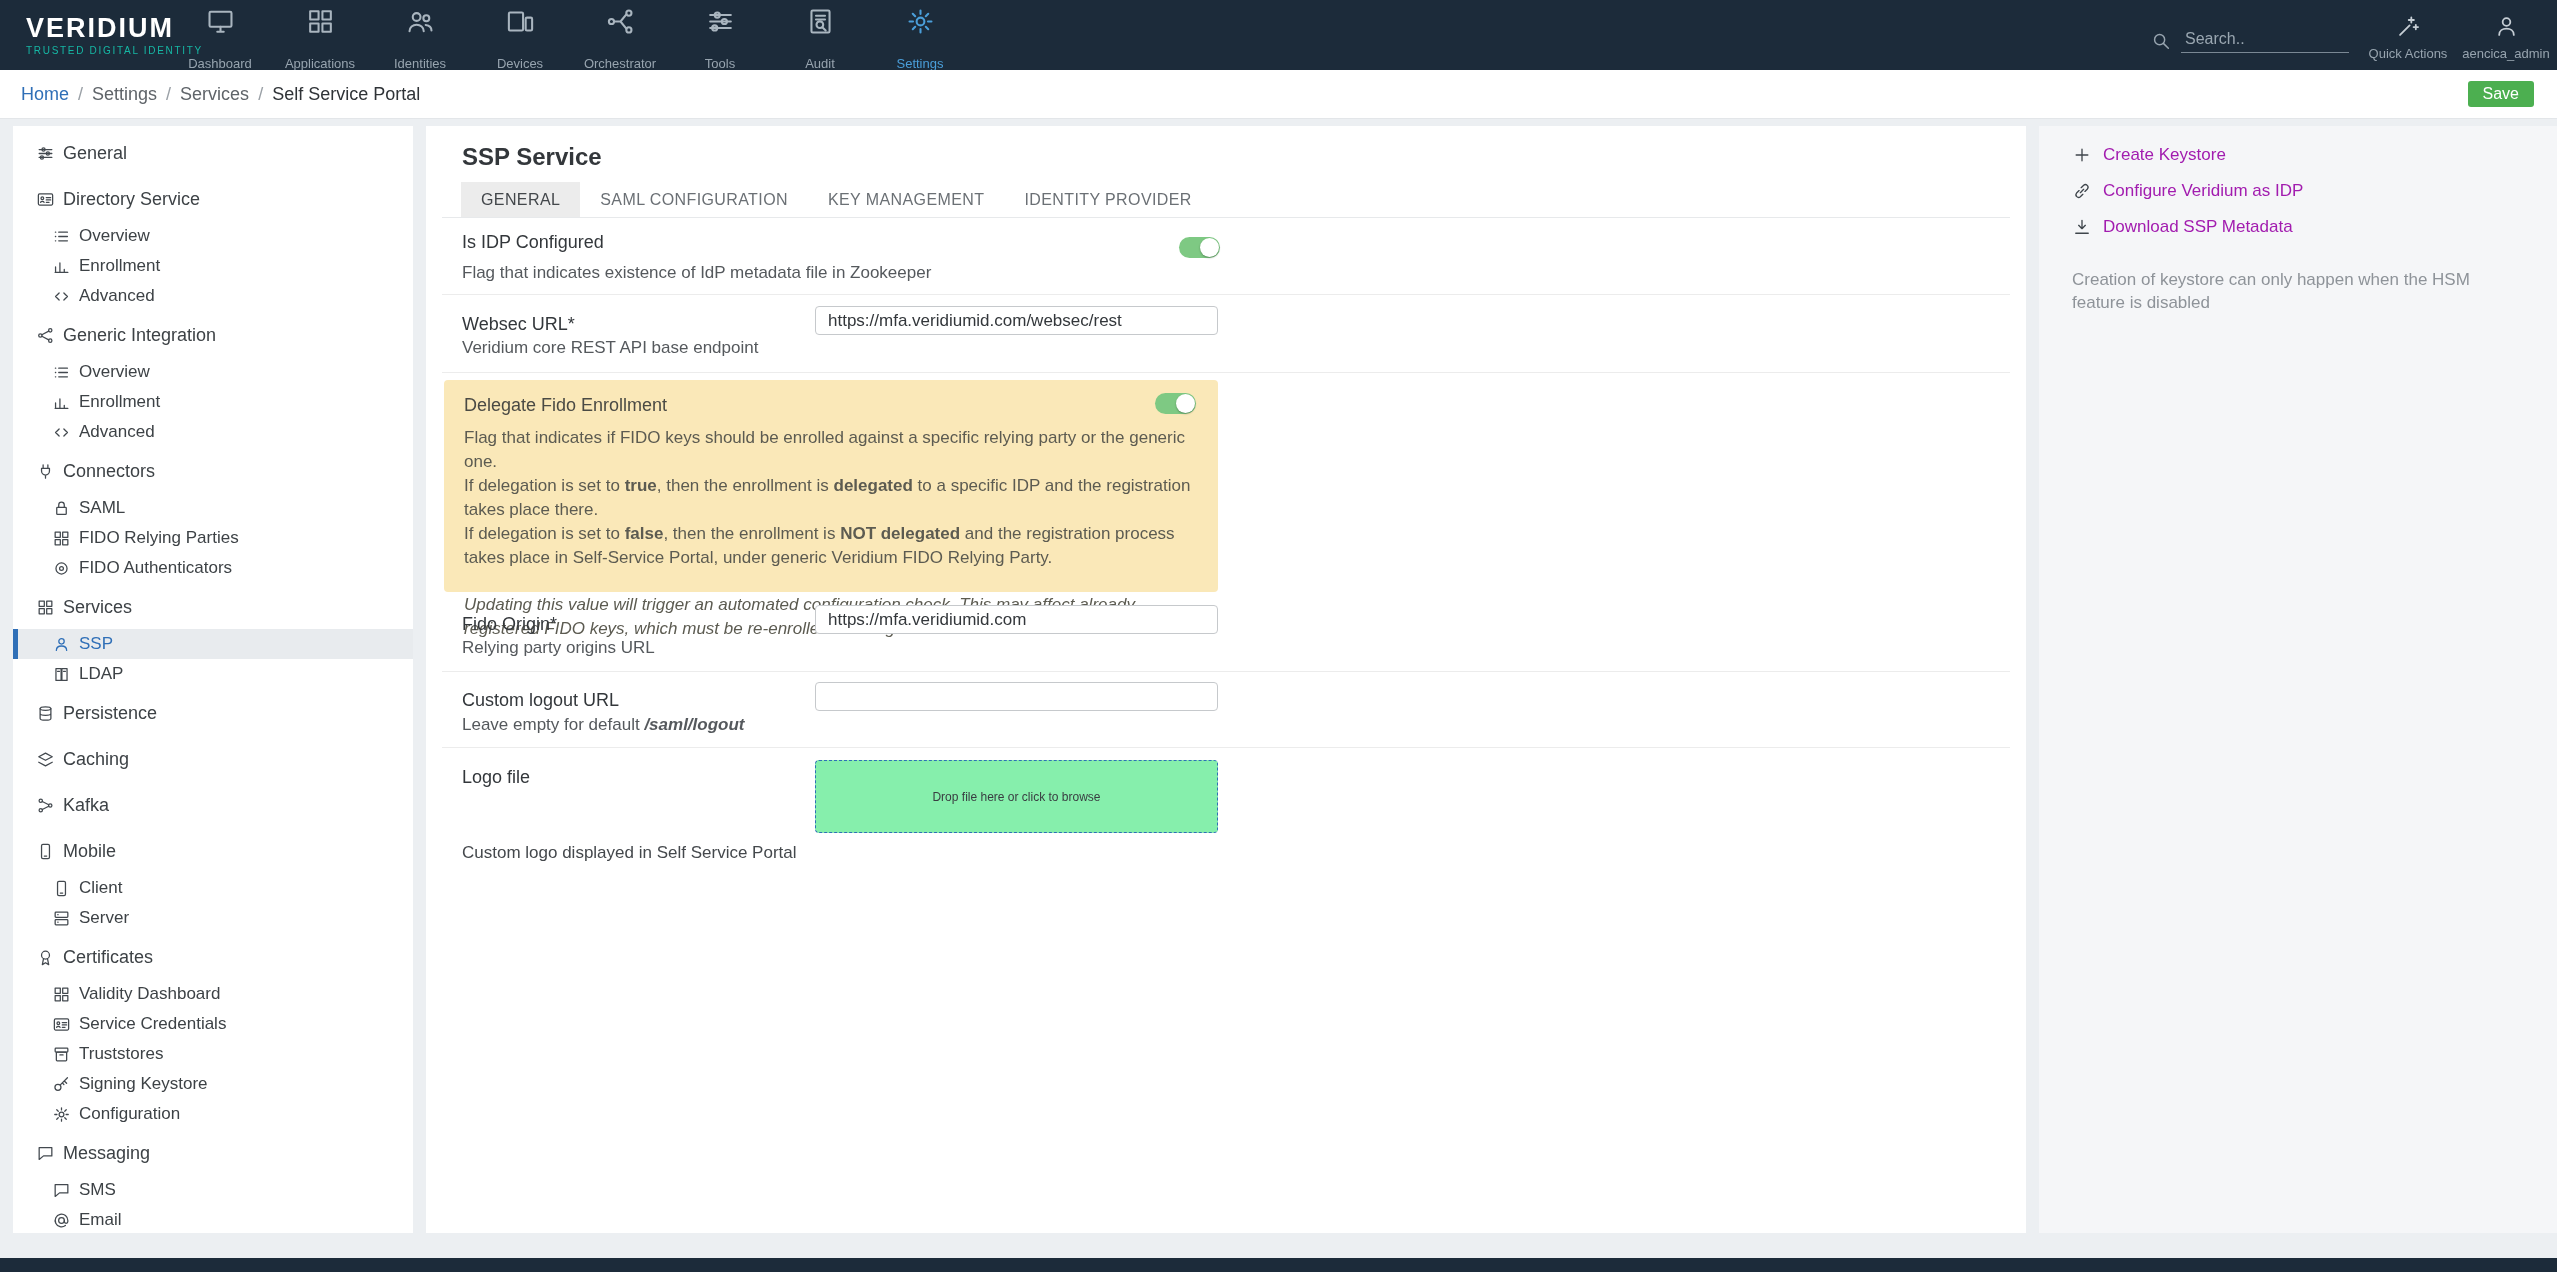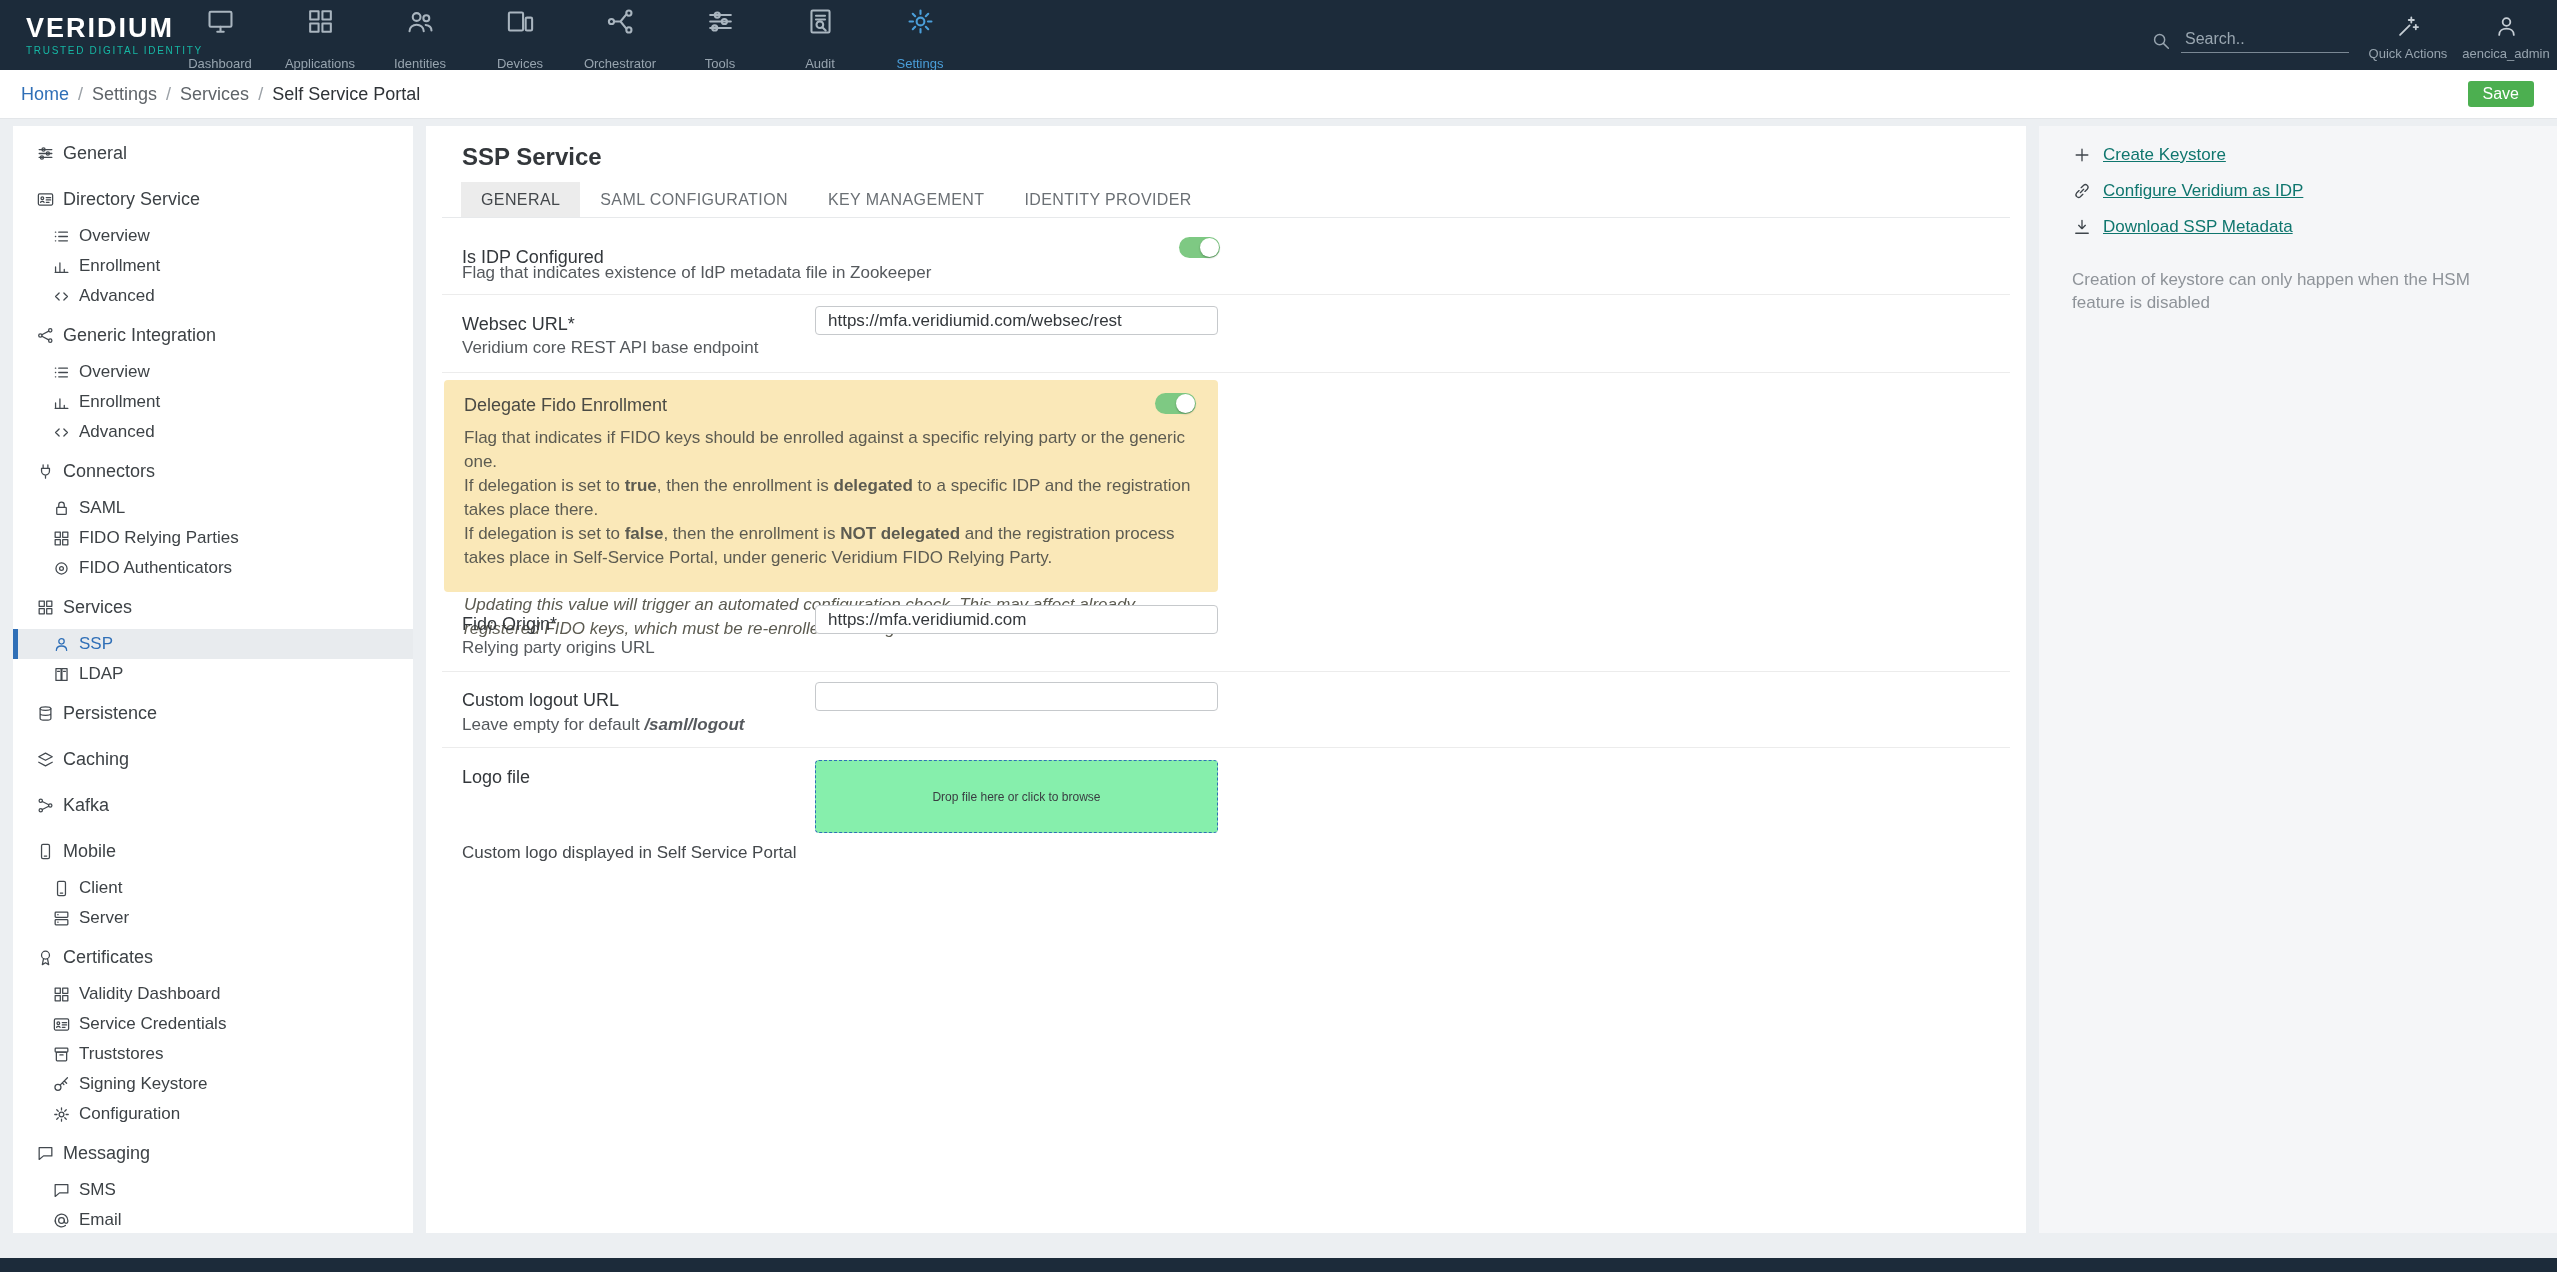--- a/index.html
+++ b/index.html
@@ -75,21 +75,21 @@
   .hl-desc p{margin:0;}
   .hl-note{margin-top:23px;font-size:17px;line-height:24px;color:#5C5B51;font-style:italic;width:732px;}
   .dropzone{position:absolute;left:373px;top:12px;width:403px;height:73px;border:1px dashed #2F6FB7;border-radius:4px;background:#86efac;display:flex;align-items:center;justify-content:center;font-size:12px;color:#393D41;cursor:pointer;}
   .logo-caption{position:absolute;left:20px;top:95px;font-size:17px;color:#44484C;}
 
   
   .rightpanel{position:absolute;left:2039px;top:126px;width:518px;height:1107px;background:#F5F6F8;}
   .rp-links{position:absolute;left:33px;top:17px;display:flex;flex-direction:column;gap:12px;}
   .rp-link{display:flex;align-items:center;gap:11px;height:24px;cursor:pointer;}
   .rp-link .icn{width:20px;height:20px;color:#3F464C;}
-  .rp-link .rp-label{font-size:17px;color:#0f766e;text-decoration:underline;}
+  .rp-link .rp-label{font-size:17px;color:#a21caf;}
   .rp-note{position:absolute;left:33px;top:142px;width:440px;font-size:17px;line-height:23px;color:#8E9399;}
 
   .footstrip{position:absolute;left:0;top:1258px;width:2557px;height:14px;background:#1C2B3A;}
 </style>
 </head>
 <body>
 
 <div class="page">
 
   <header class="topnav">
@@ -516,21 +516,21 @@
     <div class="card-title">SSP Service</div>
     <div class="tabs">
         <div class="tab active">GENERAL</div>
         <div class="tab">SAML CONFIGURATION</div>
         <div class="tab">KEY MANAGEMENT</div>
         <div class="tab">IDENTITY PROVIDER</div>
       </div>
     <div class="tabs-rule"></div>
 
     <div class="frow row-isidp">
-      <div class="flabel" style="top:30px">Is IDP Configured</div>
+      <div class="flabel" style="top:15px">Is IDP Configured</div>
       <div class="fdesc" style="top:46px">Flag that indicates existence of IdP metadata file in Zookeeper</div>
       <span class="toggle" style="left:737px;top:20px">
         <span class="knob"></span>
       </span>
     </div>
 
     <div class="frow row-websec">
       <div class="flabel" style="top:19px">Websec URL*</div>
       <div class="fdesc" style="top:43px">Veridium core REST API base endpoint</div>
       <input class="finput" style="top: 11px;" type="text" value="https://mfa.veridiumid.com/websec/rest">

